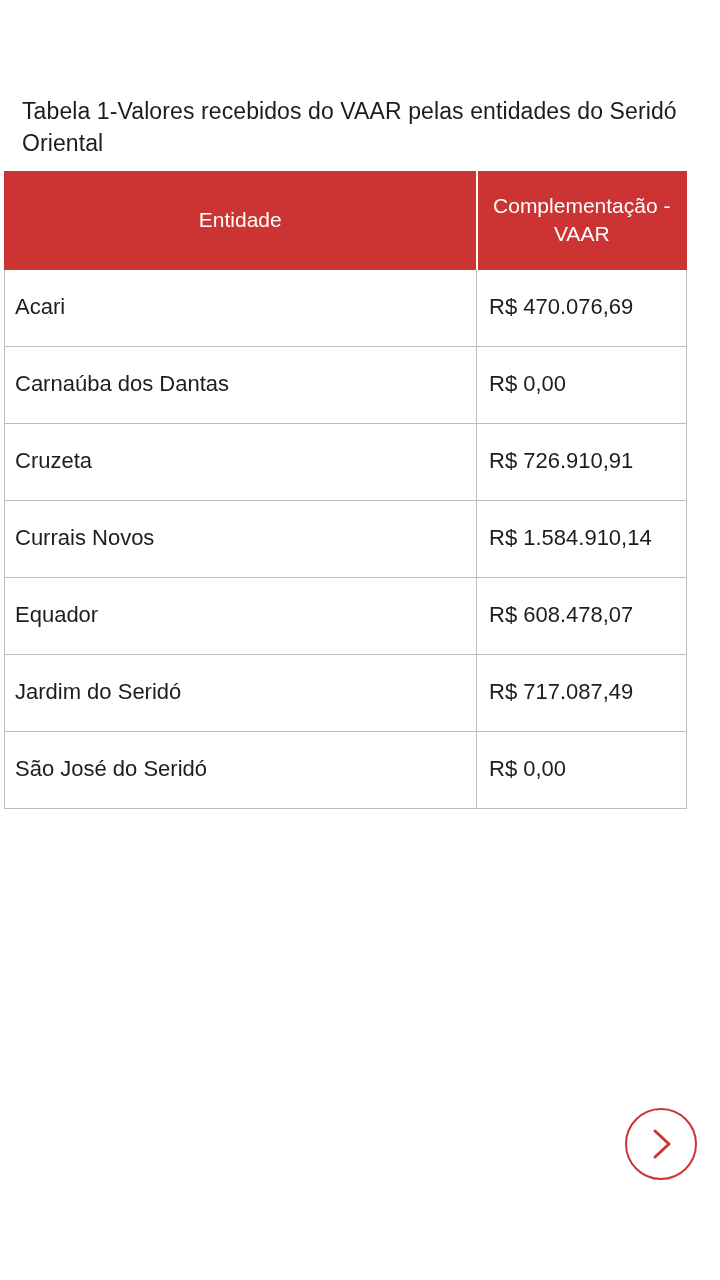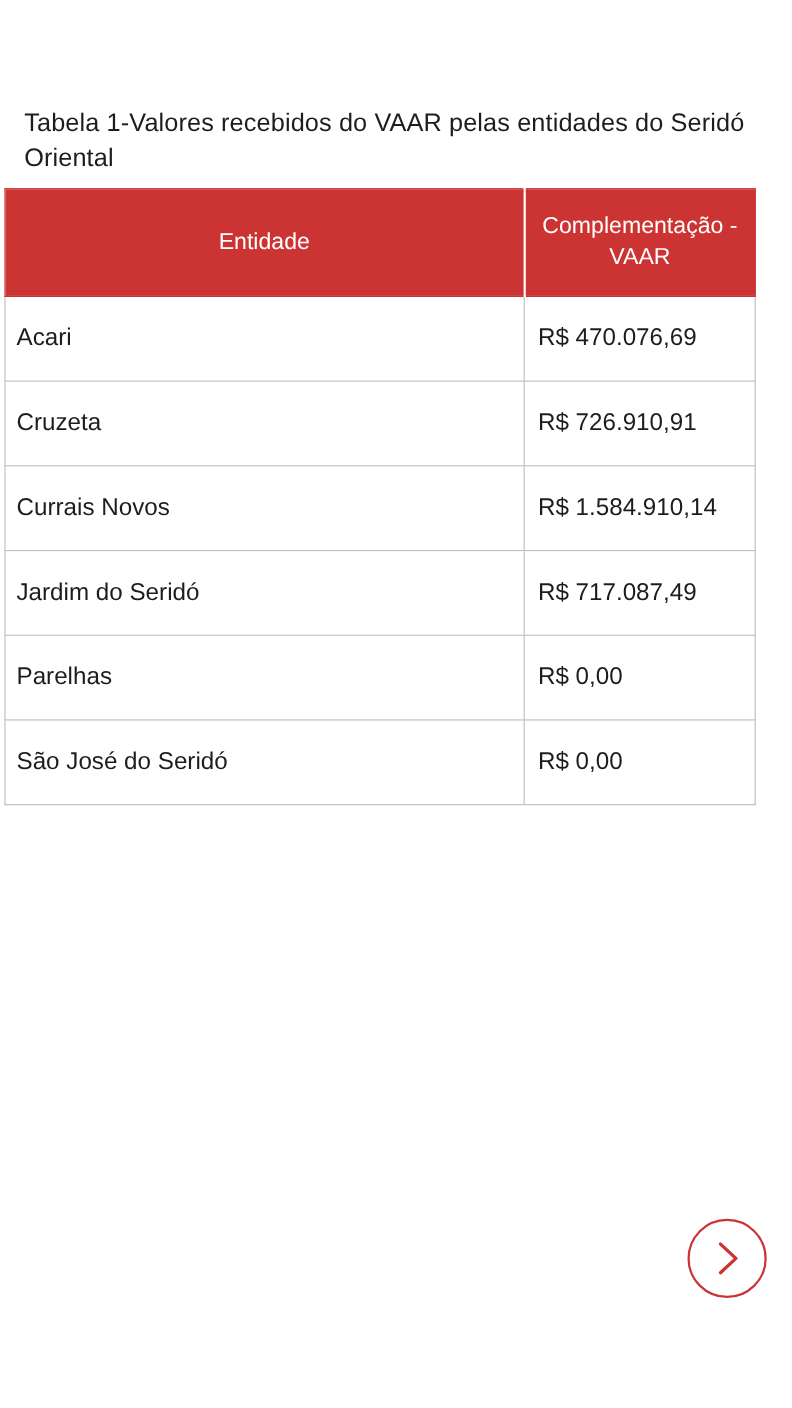--- a/index.html
+++ b/index.html
@@ -115,34 +115,38 @@
           <th>Entidade</th>
           <th class="th-sep">Complementação -VAAR</th>
         </tr>
       </thead>
       <tbody>
         <tr>
           <td class="entity">Acari</td>
           <td class="value">R$ 470.076,69</td>
         </tr>
         <tr>
+          <td class="entity">Carnaúba dos Dantas</td>
+          <td class="value">R$ 0,00</td>
+        </tr>
+        <tr>
           <td class="entity">Cruzeta</td>
           <td class="value">R$ 726.910,91</td>
         </tr>
         <tr>
           <td class="entity">Currais Novos</td>
           <td class="value">R$ 1.584.910,14</td>
         </tr>
         <tr>
+          <td class="entity">Equador</td>
+          <td class="value">R$ 608.478,07</td>
+        </tr>
+        <tr>
           <td class="entity">Jardim do Seridó</td>
           <td class="value">R$ 717.087,49</td>
-        </tr>
-        <tr>
-          <td class="entity">Parelhas</td>
-          <td class="value">R$ 0,00</td>
         </tr>
         <tr>
           <td class="entity">São José do Seridó</td>
           <td class="value">R$ 0,00</td>
         </tr>
       </tbody>
     </table>
   </div>
 
   <div class="next-wrap">

